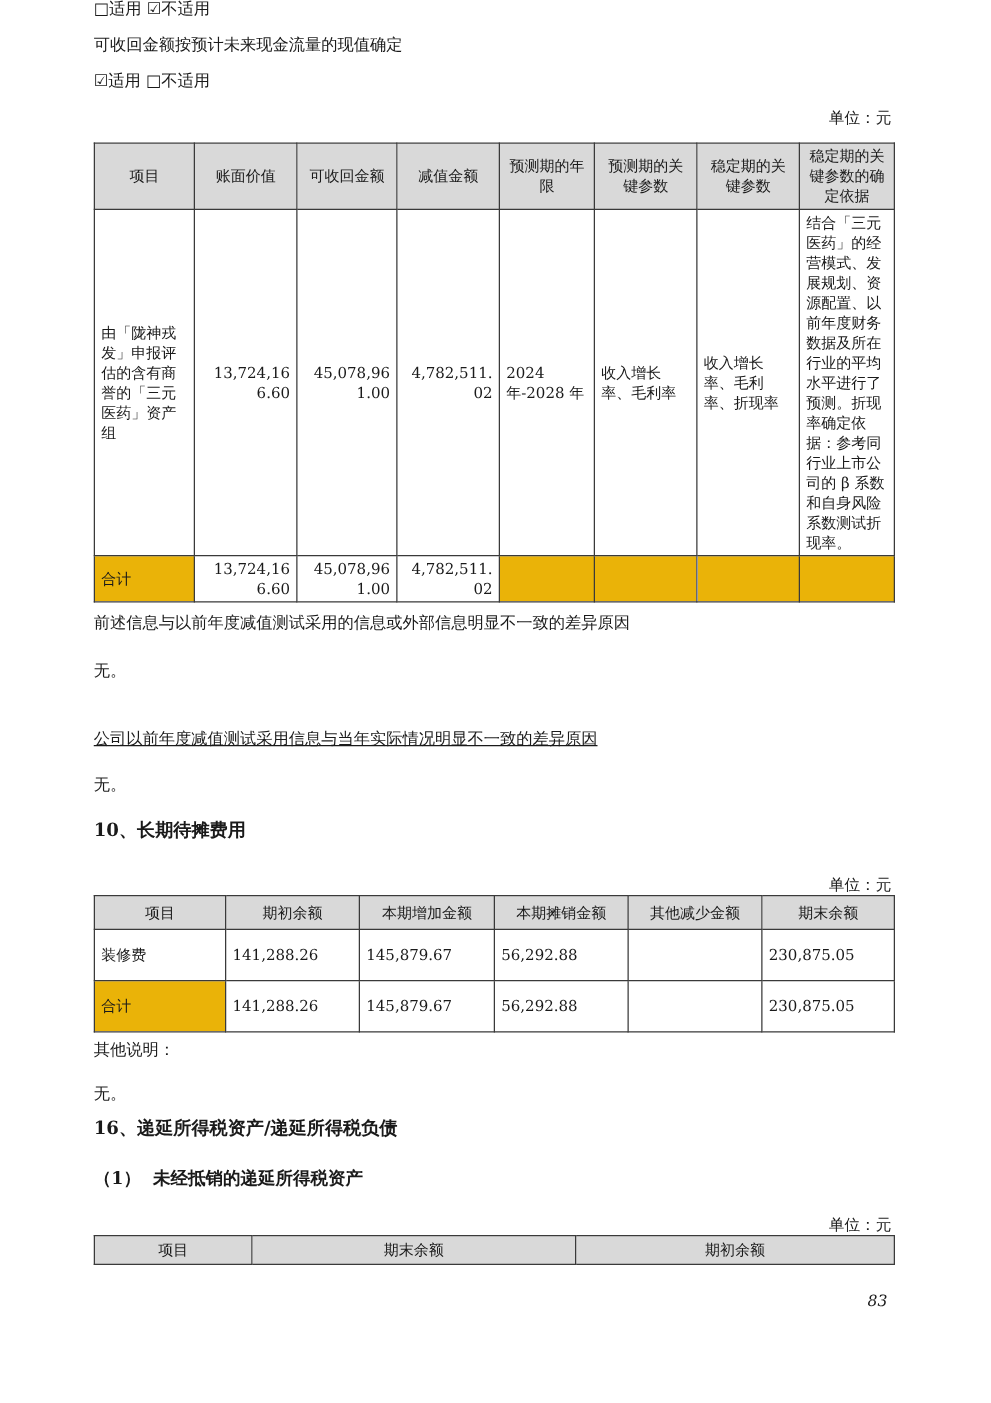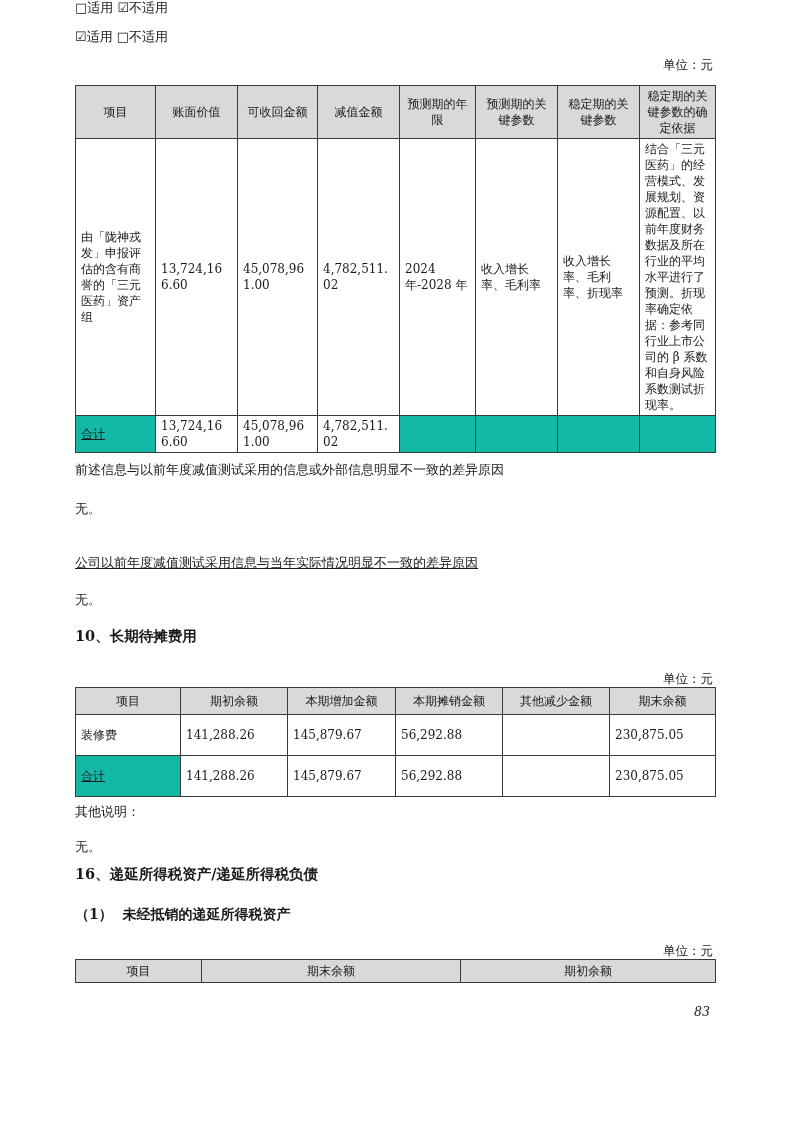--- a/index.html
+++ b/index.html
@@ -43,22 +43,22 @@
   }
   td, th {
     border: 1px solid #3a3a3a;
     font-weight: normal;
     padding: 2px 5px;
     line-height: 16px;
     vertical-align: middle;
     overflow: hidden;
   }
   .hdr { background: #d9d9d9; text-align: center; }
-  .gray { background: #14b8a6; text-decoration: underline; }
-  .num { word-break: break-all; }
+  .gray { background: #eab308; }
+  .num { text-align: right; word-break: break-all; }
   .num2 { }
   .left { text-align: left; }
   .h-bold {
     margin: 0;
     font-weight: bold;
     font-size: 14.5px;
     line-height: 18px;
     white-space: pre-wrap;
   }
   .pagenum {
@@ -76,20 +76,21 @@
   #t-dta tr.r-head { height: 23px; }
 </style>
 </head>
 <body>
 
 <div class="page">
   <div class="content">
 
     <p class="line gap-first"><span class="checkbox-glyph">□</span><span>适用</span><span> </span><span class="checkbox-glyph">☑</span><span>不适用</span></p>
 
+    <p class="line" style="margin-top:14px;">可收回金额按预计未来现金流量的现值确定</p>
 
     <p class="line" style="margin-top:14px;"><span class="checkbox-glyph">☑</span><span>适用</span><span> </span><span class="checkbox-glyph">□</span><span>不适用</span></p>
 
     <p class="unit-label" style="margin-top:13px;">单位：元</p>
 
     <table id="t-impairment" style="margin-top:13px;">
       <colgroup>
         <col style="width:80px">
           <col style="width:82px">
           <col style="width:80px">

